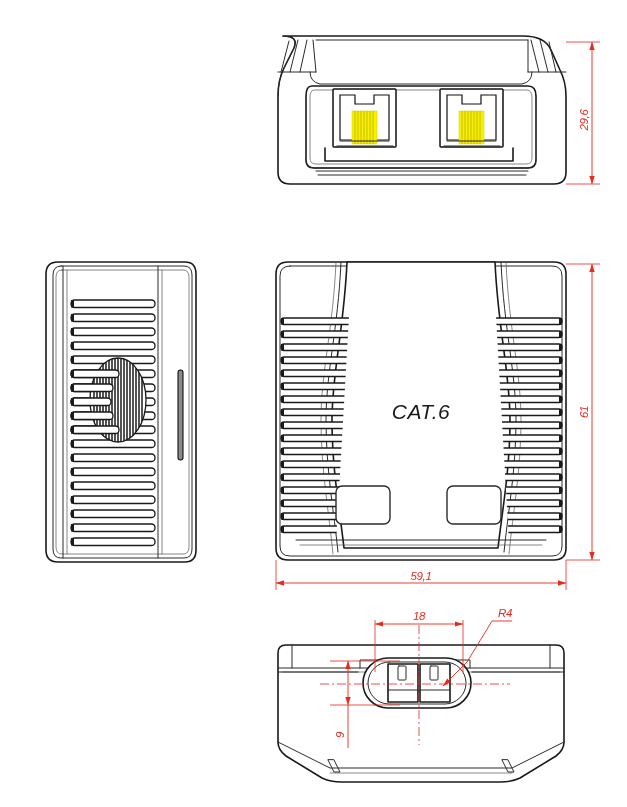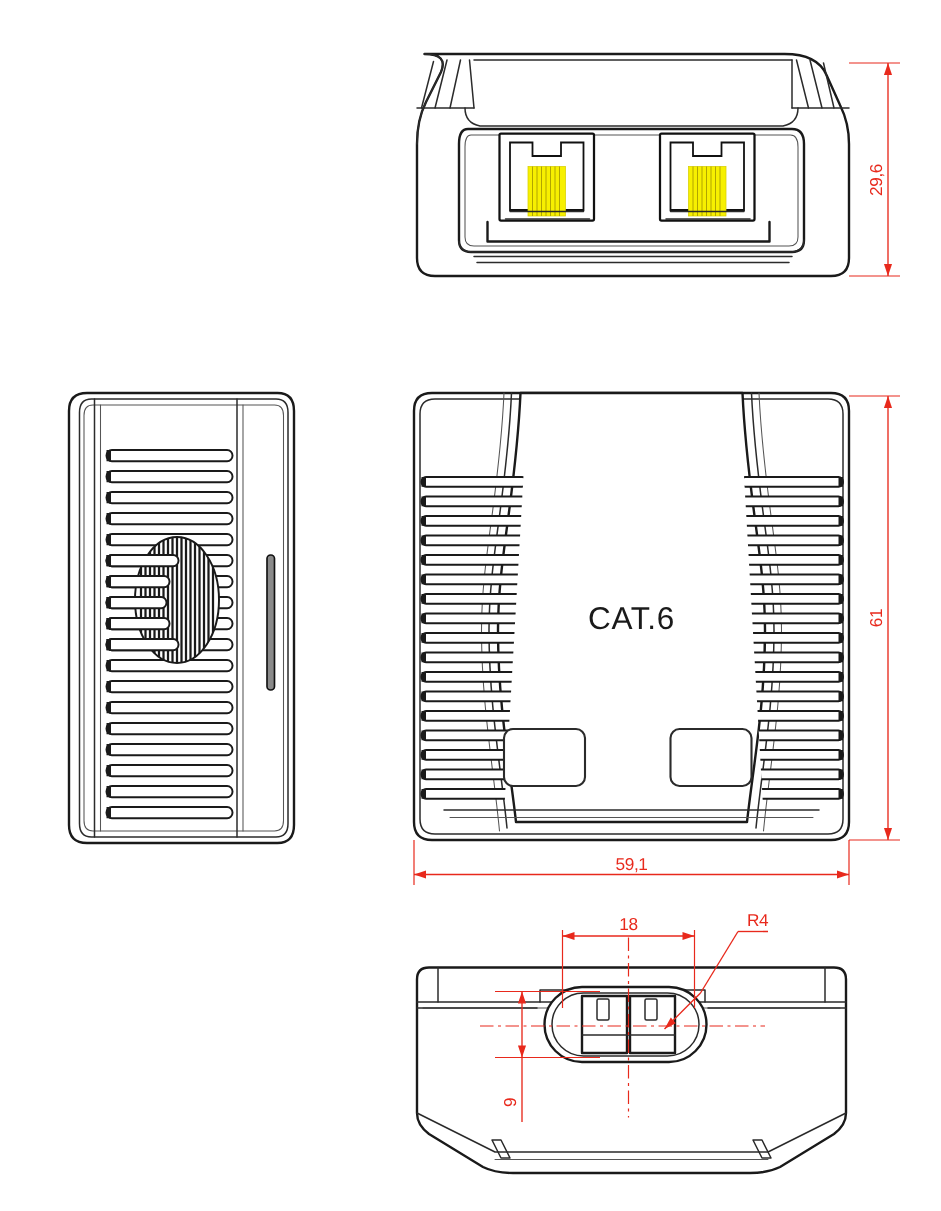--- a/index.html
+++ b/index.html
@@ -13,20 +13,21 @@
     width: 627px;
     height: 807px;
     overflow: hidden;
     position: relative;
   }
   #drawing-root {
     position: relative;
     width: 627px;
     height: 807px;
     background: #ffffff;
+    font-style: italic;
   }
   svg#drawing-svg {
     display: block;
     width: 627px;
     height: 807px;
   }
   .outline {
     fill: #ffffff;
     stroke: #1a1a1a;
     stroke-width: 1.6;

